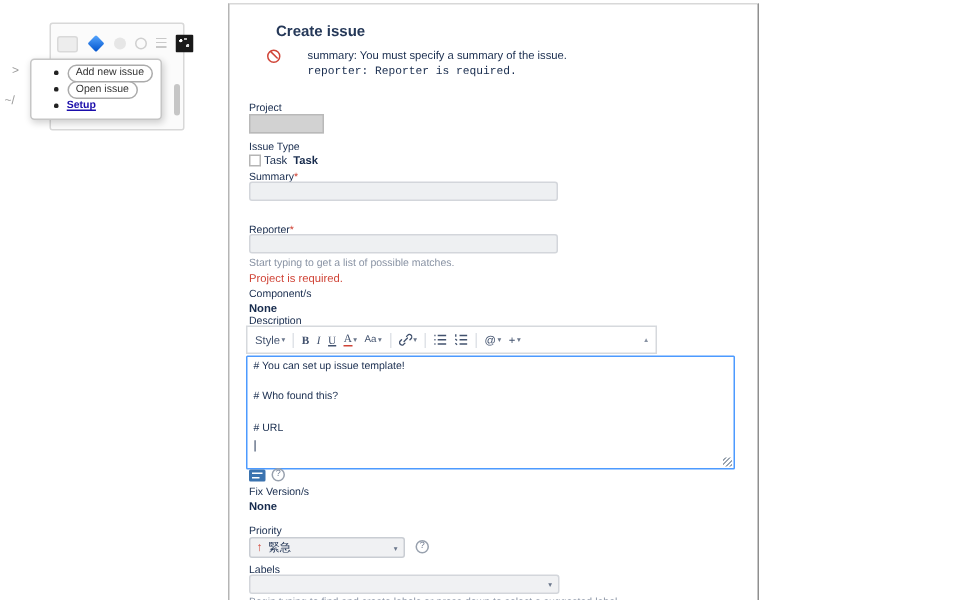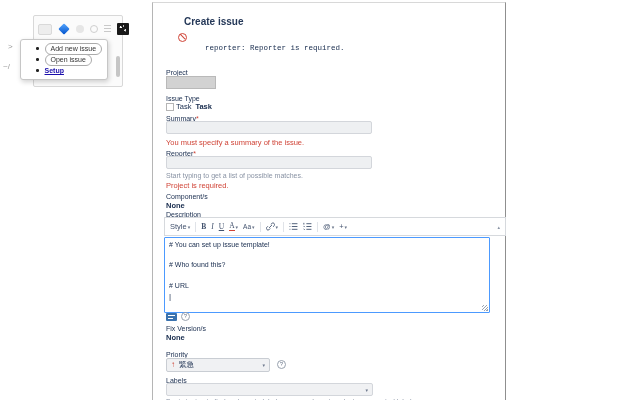--- a/index.html
+++ b/index.html
@@ -68,21 +68,21 @@
   .txt-input{position:absolute;left:13px;width:206px;height:13px;background:#eef0f2;
              border:1px solid #d3d6db;border-radius:2px;box-sizing:border-box;font-size:7px;
              padding:0 3px;color:#172b4d;font-family:inherit;}
   .in-summary{top:118px;} .err-summary{top:135px;}
   .lbl-reporter{top:147px;} .in-reporter{top:153px;}
   .help-reporter{top:169px;} .err-reporter{top:178px;}
   .lbl-components{top:190px;} .none-components{top:198px;}
   .lbl-description{top:208px;}
 
   
-  .ed-toolbar{position:absolute;left:11px;top:214px;width:342px;height:19px;background:#fff;
+  .ed-toolbar{position:absolute;left:11px;top:214px;width:274px;height:19px;background:#fff;
               border:1px solid #d6d9dd;box-sizing:border-box;display:flex;align-items:center;
               padding:0 5px;gap:5px;font-size:7.5px;color:#42526e;}
   .tb-btn{display:flex;align-items:center;gap:1px;cursor:pointer;background:none;border:none;
           padding:0;font-family:inherit;font-size:7.5px;color:#42526e;}
   .chev{font-size:5px;color:#6b778c;}
   .tb-sep{width:1px;height:10px;background:#e0e3e8;}
   .tb-serif{font-family:"Liberation Serif",serif;}
   .tb-b{font-weight:700;} .tb-i{font-style:italic;} .tb-u{text-decoration:underline;}
   .tb-a{border-bottom:1.5px solid #d04437;line-height:1.1;}
   .tb-size{font-size:6.5px;}
@@ -156,35 +156,35 @@
         <a class="setup-link">Setup</a>
       </li>
     </ul>
   </div>
 
   <div class="panel">
 
     <h1 class="title">Create issue</h1>
 
     <span class="err-icon"></span>
+    <div class="err-line err-line1">summary: You must specify a summary of the issue.</div>
     <div class="err-line err-line2">reporter: Reporter is required.</div>
 
     <label class="flabel lbl-project">Project</label>
     <div class="sel-project"></div>
 
     <label class="flabel lbl-itype">Issue Type</label>
     <div class="itype-row">
       <span class="broken-img"></span>
       <span>Task</span>
       <span class="itype-bold">Task</span>
     </div>
 
     <label class="flabel lbl-summary"><span>Summary</span><span class="req">*</span></label>
     <input class="txt-input in-summary" style="">
-    <div class="ferror err-summary">You must specify a summary of the issue.</div>
 
     <label class="flabel lbl-reporter"><span>Reporter</span><span class="req">*</span></label>
     <input class="txt-input in-reporter" style="">
     <div class="fhelp help-reporter">Start typing to get a list of possible matches.</div>
     <div class="ferror err-reporter">Project is required.</div>
 
     <label class="flabel lbl-components">Component/s</label>
     <div class="fnone none-components">None</div>
 
     <label class="flabel lbl-description">Description</label>

